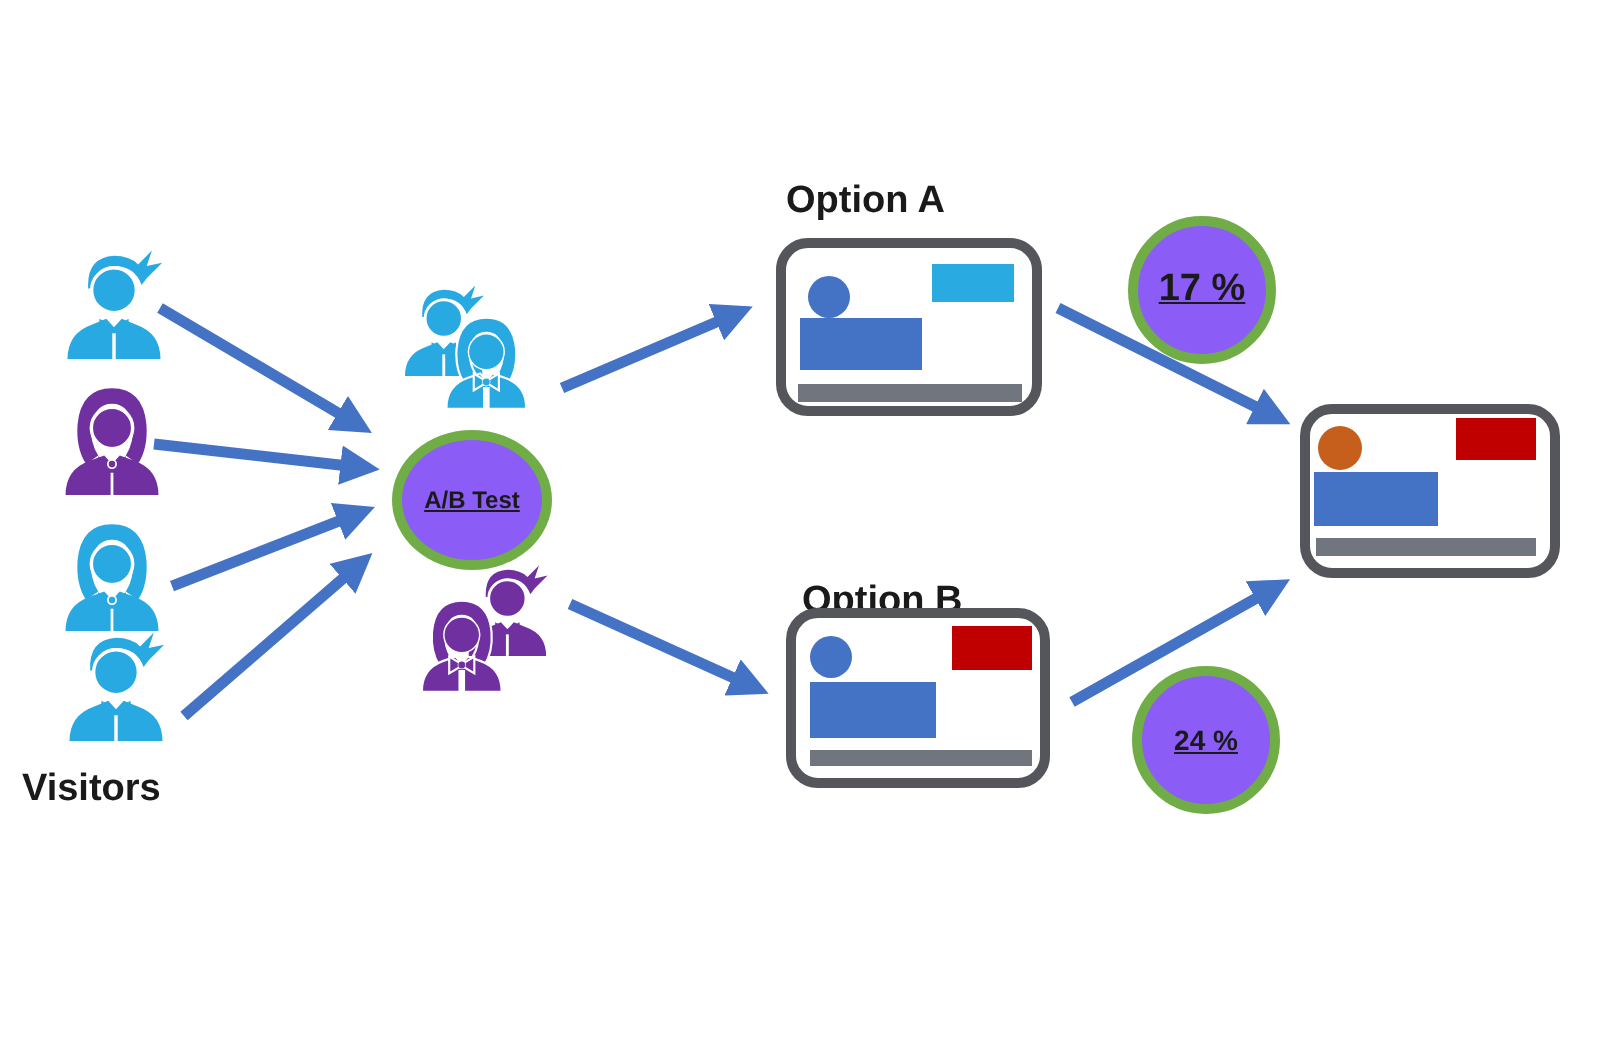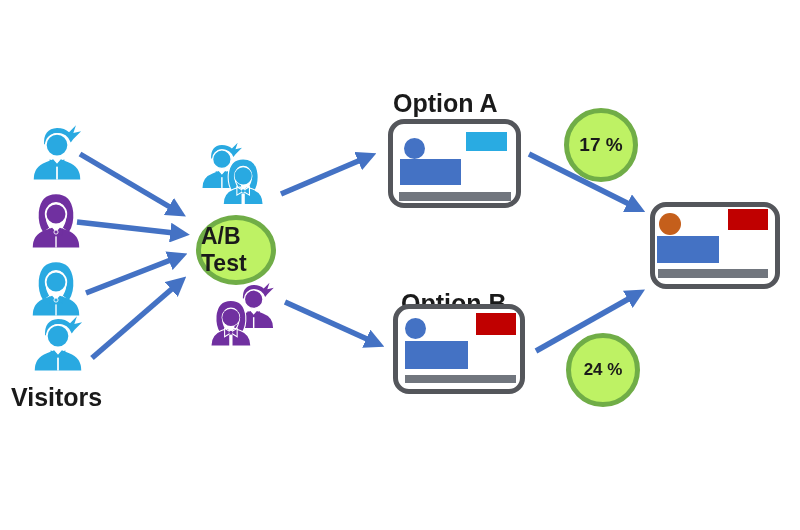--- a/index.html
+++ b/index.html
@@ -10,30 +10,30 @@
   .abs{position:absolute;}
   
   #arrow-layer{position:absolute;left:0;top:0;width:800px;height:530px;}
   .arrow{stroke:var(--arrow-blue,#4472C4);stroke-width:5.5;fill:none;}
   
   .person-svg{position:absolute;overflow:visible;}
   .c-cyan{color:var(--person-cyan,#29A9E1);}
   .c-purple{color:var(--person-purple,#7030A0);}
   .front-person{stroke:#ffffff;stroke-width:3;paint-order:stroke;}
   
-  .diagram-label{font-weight:bold;font-size:25px;line-height:1;white-space:nowrap;}
+  .diagram-label{font-weight:bold;font-size:19px;line-height:1;white-space:nowrap;}
   
   .ring{
     position:absolute;border:5px solid var(--ring-green,#70AD47);border-radius:50%;
-    background:#bef264;display:flex;align-items:center;justify-content:center;
-    font-weight:bold;box-sizing:border-box;
+    background:#8b5cf6;display:flex;align-items:center;justify-content:center;
+    font-weight:bold;box-sizing:border-box;text-decoration:underline;
   }
-  #ab-test-circle{left:196px;top:215px;width:80px;height:70px;font-size:23px;}
+  #ab-test-circle{left:196px;top:215px;width:80px;height:70px;font-size:12px;}
   #rate-a-circle{left:564px;top:108px;width:74px;height:74px;font-size:19px;}
-  #rate-b-circle{left:566px;top:333px;width:74px;height:74px;font-size:17px;}
+  #rate-b-circle{left:566px;top:333px;width:74px;height:74px;font-size:14px;}
   
   .wire-card{
     position:absolute;border:5px solid var(--card-border,#54565B);border-radius:16px;
     background:#fff;box-sizing:border-box;
   }
   .wire-card .shape{position:absolute;}
   .dot{border-radius:50%;}
   .fill-blue{background:var(--shape-blue,#4472C4);}
   .fill-cyan{background:var(--shape-cyan,#29ABE2);}
   .fill-red{background:var(--shape-red,#C00000);}

